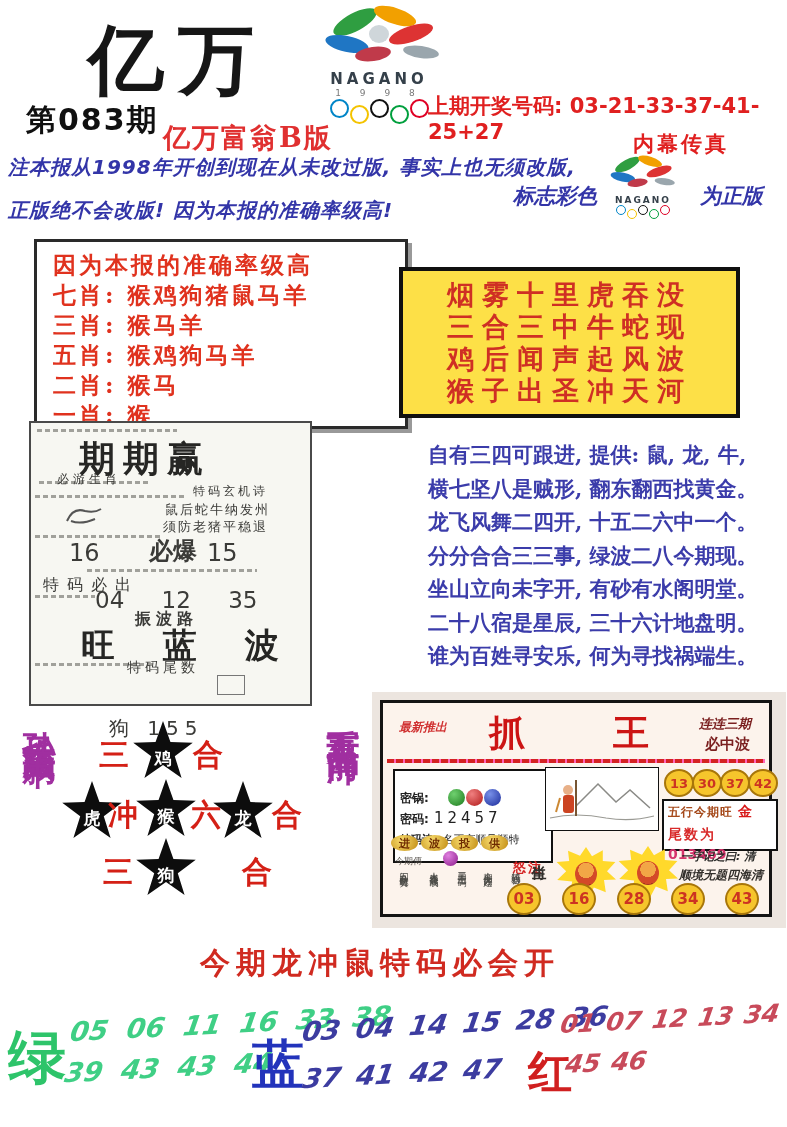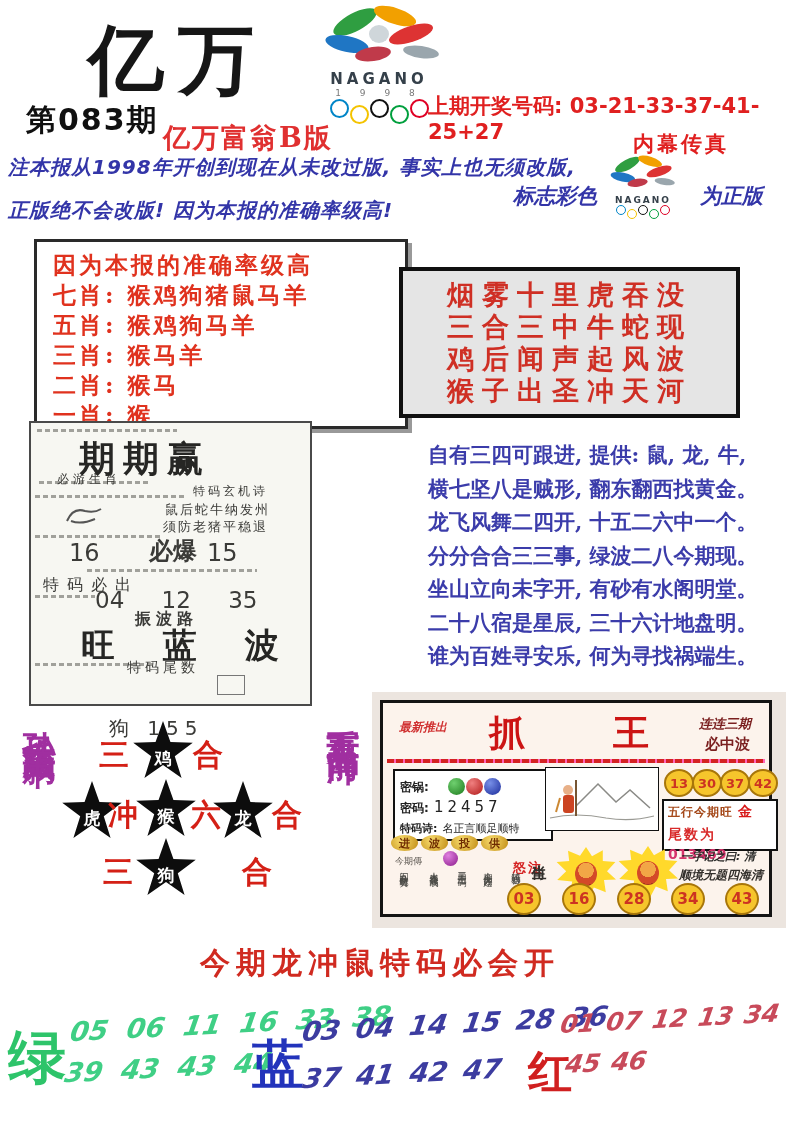--- a/index.html
+++ b/index.html
@@ -27,21 +27,21 @@
   .r4{border-color:#009F3D;margin-top:6px;} .r5{border-color:#DF0024;}
   .rings.small .r2,.rings.small .r4{margin-top:4px;}
 
   
   .zbox{left:34px;top:239px;width:352px;height:176px;border:3px solid #2a2a2a;background:#fff;
         box-shadow:4px 4px 0 rgba(70,70,70,.55);padding:8px 0 0 16px;}
   .zline{font-size:23px;font-weight:bold;color:#e0321e;letter-spacing:3px;line-height:30px;
          font-family:"DejaVu Serif","Liberation Serif",serif;}
 
   
-  .pbox{left:399px;top:267px;width:333px;height:135px;border:4px solid #101010;background:#e5e5e5;
+  .pbox{left:399px;top:267px;width:333px;height:135px;border:4px solid #101010;background:#fde047;
         text-align:center;padding-top:8px;}
   .pline{font-size:27px;font-weight:bold;color:#cf2f24;letter-spacing:8px;line-height:32px;
          font-family:"DejaVu Serif","Liberation Serif",serif;}
 
   
   .scanbox{left:29px;top:421px;width:279px;height:281px;border:2px solid #4a4a4a;background:#f7f7f2;color:#3b3b38;}
   .scanbox .t{position:absolute;white-space:nowrap;}
   .noise{position:absolute;height:3px;background:repeating-linear-gradient(90deg,#8b8b85 0 5px,transparent 5px 8px);opacity:.8;}
 
   
@@ -137,22 +137,22 @@
         <div class="ring r3"></div>
         <div class="ring r4"></div>
         <div class="ring r5"></div>
     </div>
   </div>
   <div class="abs certtxt" style="left:700px;top:182px;">为正版</div>
 
   <div class="abs zbox">
     <div class="zline">因为本报的准确率级高</div>
     <div class="zline">七肖: 猴鸡狗猪鼠马羊</div>
+    <div class="zline">三肖: 猴马羊</div>
     <div class="zline">五肖: 猴鸡狗马羊</div>
-    <div class="zline">三肖: 猴马羊</div>
     <div class="zline">二肖: 猴马</div>
     <div class="zline">一肖: 猴</div>
   </div>
 
   <div class="abs pbox">
     <div class="pline">烟雾十里虎吞没</div>
     <div class="pline">三合三中牛蛇现</div>
     <div class="pline">鸡后闻声起风波</div>
     <div class="pline">猴子出圣冲天河</div>
   </div>
@@ -227,21 +227,21 @@
 
   <div class="abs cardouter">
     <div class="card">
       <div class="t" style="left:16px;top:16px;font-size:12px;font-weight:bold;font-style:italic;color:#d03030;">最新推出</div>
       <div class="t serif" style="left:106px;top:6px;font-size:36px;font-weight:bold;color:#cc1414;">抓</div>
       <div class="t serif" style="left:230px;top:6px;font-size:36px;font-weight:bold;color:#cc1414;">王</div>
       <div class="t" style="left:316px;top:12px;font-size:13px;font-weight:bold;font-style:italic;color:#7a1f1f;">连连三期</div>
       <div class="t" style="left:322px;top:32px;font-size:15px;font-weight:bold;color:#7a1f1f;">必中波</div>
       <div class="reddivider"></div>
 
-      <div class="ibox" style="left:10px;top:66px;width:146px;height:58px;padding:5px 5px;">
+      <div class="ibox" style="left:10px;top:66px;width:146px;height:58px;padding:16px 5px;">
         <span style="font-size:12px;font-weight:bold;color:#222;">密锅:</span>
         <span class="ball" style="width:17px;height:17px;background:radial-gradient(circle at 35% 30%,#6fd06f,#1d7a1d);vertical-align:middle;margin-left:14px;"></span>
         <span class="ball" style="width:17px;height:17px;background:radial-gradient(circle at 35% 30%,#f08080,#b01818);vertical-align:middle;margin-left:-4px;"></span>
         <span class="ball" style="width:17px;height:17px;background:radial-gradient(circle at 35% 30%,#7890e8,#1a2a9a);vertical-align:middle;margin-left:-4px;"></span>
         <div style="margin-top:1px;">
           <span style="font-size:12px;font-weight:bold;color:#222;">密码:</span>
           <span style="font-size:15px;letter-spacing:4px;color:#222;">12457</span>
         </div>
         <div style="margin-top:0px;">
           <span style="font-size:11px;font-weight:bold;color:#222;">特码诗:</span>

